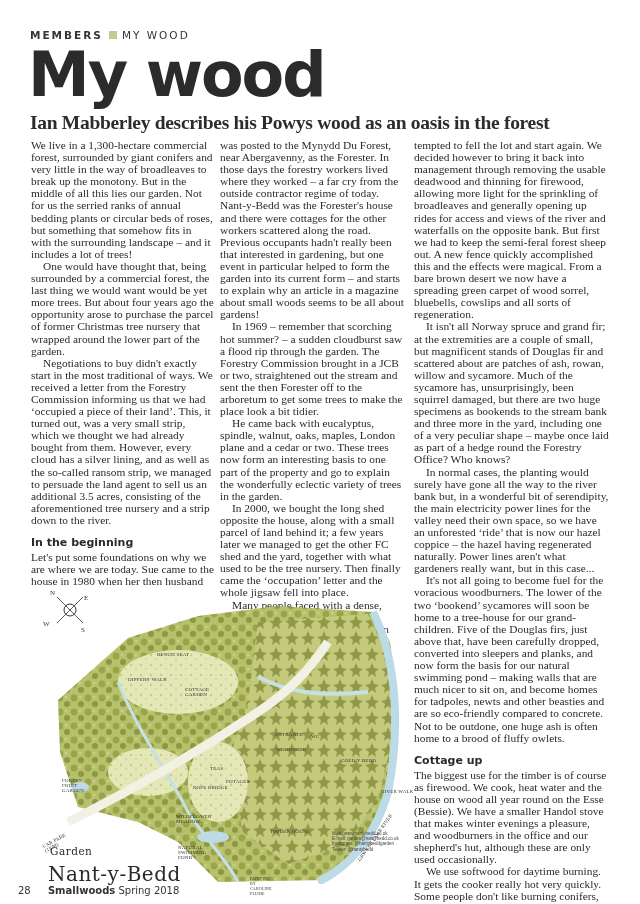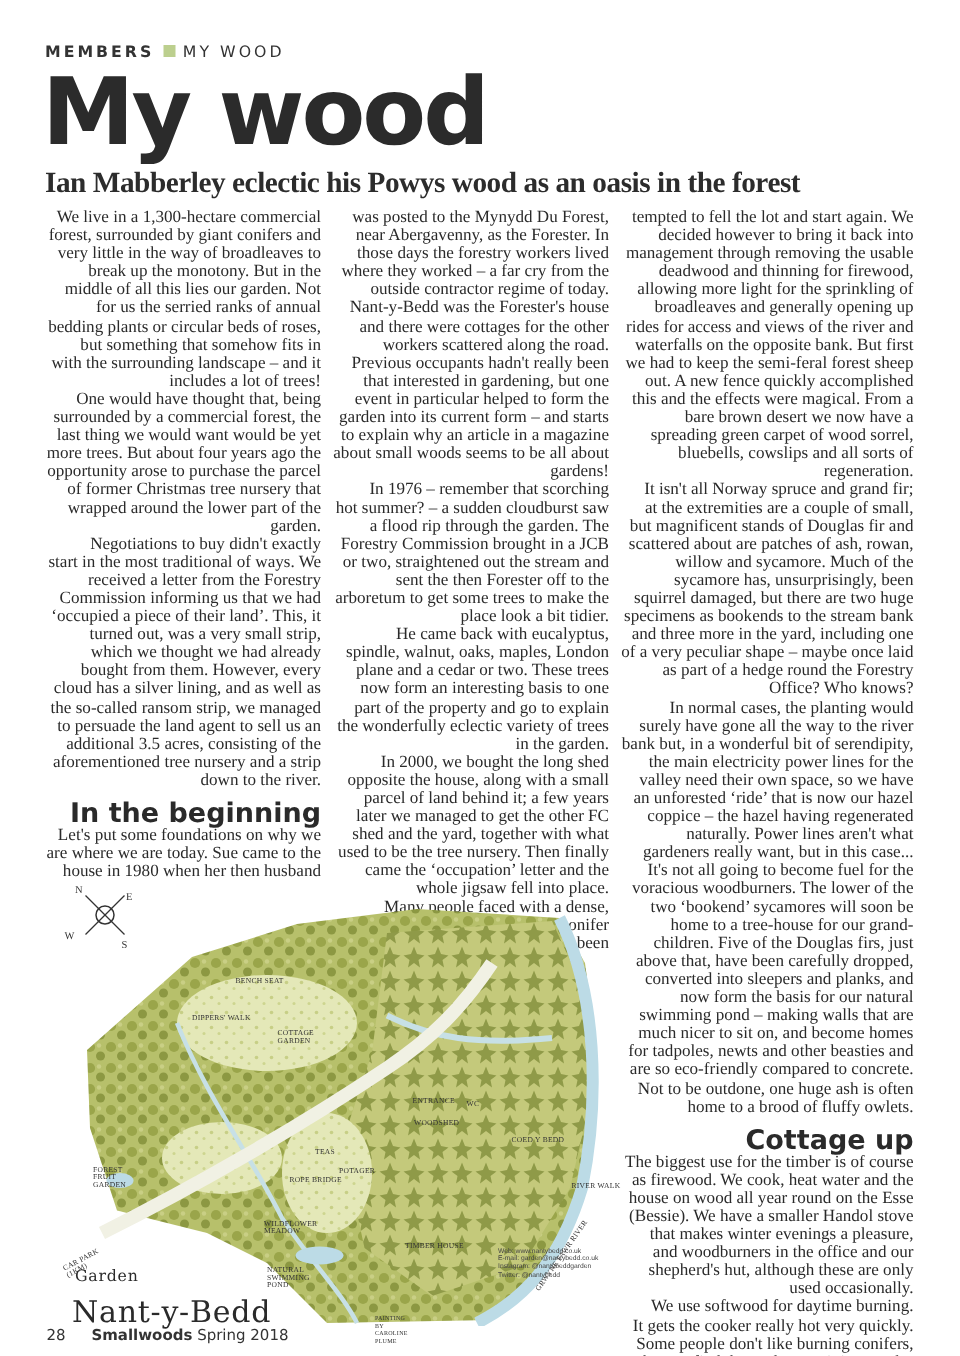--- a/index.html
+++ b/index.html
@@ -2,58 +2,58 @@
 <html><head>
 <meta charset="utf-8">
 <style>
   html,body{margin:0;padding:0;background:#fff;}
   body{width:640px;height:904px;position:relative;overflow:hidden;color:#2a2a2a;}
   .section{position:absolute;left:30px;top:29px;font-family:"DejaVu Sans",sans-serif;font-size:10.5px;letter-spacing:2px;color:#333;}
   .section .sec-bold{font-weight:bold;}
   .section .sq{display:inline-block;width:8px;height:8px;background:#bccf8e;margin:0 5px 0 6px;vertical-align:0px;}
   .title{position:absolute;left:28px;top:42px;font-family:"DejaVu Sans",sans-serif;font-weight:bold;font-size:62px;letter-spacing:-2px;line-height:66px;color:#2b2b2b;margin:0;}
   .standfirst{position:absolute;left:30px;top:112px;font-family:"Liberation Serif",serif;font-size:19.5px;color:#2c2c2c;margin:0;white-space:nowrap;letter-spacing:-0.3px;}
-  .col{position:absolute;font-family:"Liberation Serif",serif;font-size:11.4px;line-height:12.1px;color:#2a2a2a;text-align:right;}
+  .col{position:absolute;font-family:"Liberation Serif",serif;font-size:11.4px;line-height:12.1px;color:#2a2a2a;}
   .col p{margin:0;text-indent:12px;}
   .col p.first{text-indent:0;}
-  .col h3{font-family:"DejaVu Sans",sans-serif;font-weight:bold;font-size:18px;margin:10px 0 1px 0;color:#2a2a2a;line-height:14px;}
+  .col h3{font-family:"DejaVu Sans",sans-serif;font-weight:bold;font-size:11px;margin:10px 0 1px 0;color:#2a2a2a;line-height:14px;}
   #col1{left:31px;top:139px;width:183px;}
   #col2{left:220px;top:139px;width:186px;}
   #col3{left:414px;top:139px;width:195px;}
   .map{position:absolute;left:28px;top:582px;width:395px;height:302px;}
   .map-label{position:absolute;font-family:"Liberation Serif",serif;font-size:5px;color:#333;text-transform:uppercase;letter-spacing:0.2px;}
   .map-title{position:absolute;left:48px;top:822px;font-family:"DejaVu Serif",serif;font-size:20px;letter-spacing:0.5px;color:#2a2a2a;margin-top:40px;}
   .map-subtitle{position:absolute;left:50px;top:845px;font-family:"DejaVu Serif",serif;font-size:10.5px;letter-spacing:0.5px;color:#2a2a2a;}
   .map-credit{position:absolute;left:332px;top:831px;font-family:"Liberation Sans",sans-serif;font-size:4.5px;line-height:5.2px;color:#444;}
-  .footer-left{position:absolute;left:31px;top:885px;font-family:"DejaVu Sans",sans-serif;font-size:10px;color:#333;}
+  .footer-left{position:absolute;left:18px;top:885px;font-family:"DejaVu Sans",sans-serif;font-size:10px;color:#333;}
   .footer-left .pg{margin-right:14px;}
   .footer-left .mag{font-weight:bold;}
   .footer-right{position:absolute;right:30px;top:927px;font-family:"DejaVu Sans",sans-serif;font-style:italic;font-size:10px;color:#333;}
 </style>
 </head>
 <body>
 
 <div class="section">
   <span class="sec-bold">MEMBERS</span><span class="sq"></span><span>MY WOOD</span>
 </div>
 
 <h1 class="title">My wood</h1>
-<h2 class="standfirst">Ian Mabberley eclectic his Powys wood as an oasis in the forest</h2>
+<h2 class="standfirst">Ian Mabberley describes his Powys wood as an oasis in the forest</h2>
 
 <div id="col1" class="col">
   <p class="first">We live in a 1,300-hectare commercial forest, surrounded by giant conifers and very little in the way of broadleaves to break up the monotony. But in the middle of all this lies our garden. Not for us the serried ranks of annual bedding plants or circular beds of roses, but something that somehow fits in with the surrounding landscape – and it includes a lot of trees!</p>
   <p>One would have thought that, being surrounded by a commercial forest, the last thing we would want would be yet more trees. But about four years ago the opportunity arose to purchase the parcel of former Christmas tree nursery that wrapped around the lower part of the garden.</p>
   <p>Negotiations to buy didn't exactly start in the most traditional of ways. We received a letter from the Forestry Commission informing us that we had ‘occupied a piece of their land’. This, it turned out, was a very small strip, which we thought we had already bought from them. However, every cloud has a silver lining, and as well as the so-called ransom strip, we managed to persuade the land agent to sell us an additional 3.5 acres, consisting of the aforementioned tree nursery and a strip down to the river.</p>
   <h3>In the beginning</h3>
   <p class="first">Let's put some foundations on why we are where we are today. Sue came to the house in 1980 when her then husband</p>
 </div>
 
 <div id="col2" class="col">
   <p class="first">was posted to the Mynydd Du Forest, near Abergavenny, as the Forester. In those days the forestry workers lived where they worked – a far cry from the outside contractor regime of today. Nant-y-Bedd was the Forester's house and there were cottages for the other workers scattered along the road. Previous occupants hadn't really been that interested in gardening, but one event in particular helped to form the garden into its current form – and starts to explain why an article in a magazine about small woods seems to be all about gardens!</p>
-  <p>In 1976 – remember that scorching hot summer? – a sudden cloudburst saw a flood rip through the garden. The Forestry Commission brought in a JCB or two, straightened out the stream and sent the then Forester off to the arboretum to get some trees to make the place look a bit tidier.</p>
+  <p>In 1969 – remember that scorching hot summer? – a sudden cloudburst saw a flood rip through the garden. The Forestry Commission brought in a JCB or two, straightened out the stream and sent the then Forester off to the arboretum to get some trees to make the place look a bit tidier.</p>
   <p>He came back with eucalyptus, spindle, walnut, oaks, maples, London plane and a cedar or two. These trees now form an interesting basis to one part of the property and go to explain the wonderfully eclectic variety of trees in the garden.</p>
   <p>In 2000, we bought the long shed opposite the house, along with a small parcel of land behind it; a few years later we managed to get the other FC shed and the yard, together with what used to be the tree nursery. Then finally came the ‘occupation’ letter and the whole jigsaw fell into place.</p>
   <p>Many people faced with a dense, overgrown, unmanaged conifer plantation would probably have been</p>
 </div>
 
 <div id="col3" class="col">
   <p class="first">tempted to fell the lot and start again. We decided however to bring it back into management through removing the usable deadwood and thinning for firewood, allowing more light for the sprinkling of broadleaves and generally opening up rides for access and views of the river and waterfalls on the opposite bank. But first we had to keep the semi-feral forest sheep out. A new fence quickly accomplished this and the effects were magical. From a bare brown desert we now have a spreading green carpet of wood sorrel, bluebells, cowslips and all sorts of regeneration.</p>
   <p>It isn't all Norway spruce and grand fir; at the extremities are a couple of small, but magnificent stands of Douglas fir and scattered about are patches of ash, rowan, willow and sycamore. Much of the sycamore has, unsurprisingly, been squirrel damaged, but there are two huge specimens as bookends to the stream bank and three more in the yard, including one of a very peculiar shape – maybe once laid as part of a hedge round the Forestry Office? Who knows?</p>
   <p>In normal cases, the planting would surely have gone all the way to the river bank but, in a wonderful bit of serendipity, the main electricity power lines for the valley need their own space, so we have an unforested ‘ride’ that is now our hazel coppice – the hazel having regenerated naturally. Power lines aren't what gardeners really want, but in this case...</p>
   <p>It's not all going to become fuel for the voracious woodburners. The lower of the two ‘bookend’ sycamores will soon be home to a tree-house for our grand-children. Five of the Douglas firs, just above that, have been carefully dropped, converted into sleepers and planks, and now form the basis for our natural swimming pond – making walls that are much nicer to sit on, and become homes for tadpoles, newts and other beasties and are so eco-friendly compared to concrete. Not to be outdone, one huge ash is often home to a brood of fluffy owlets.</p>

